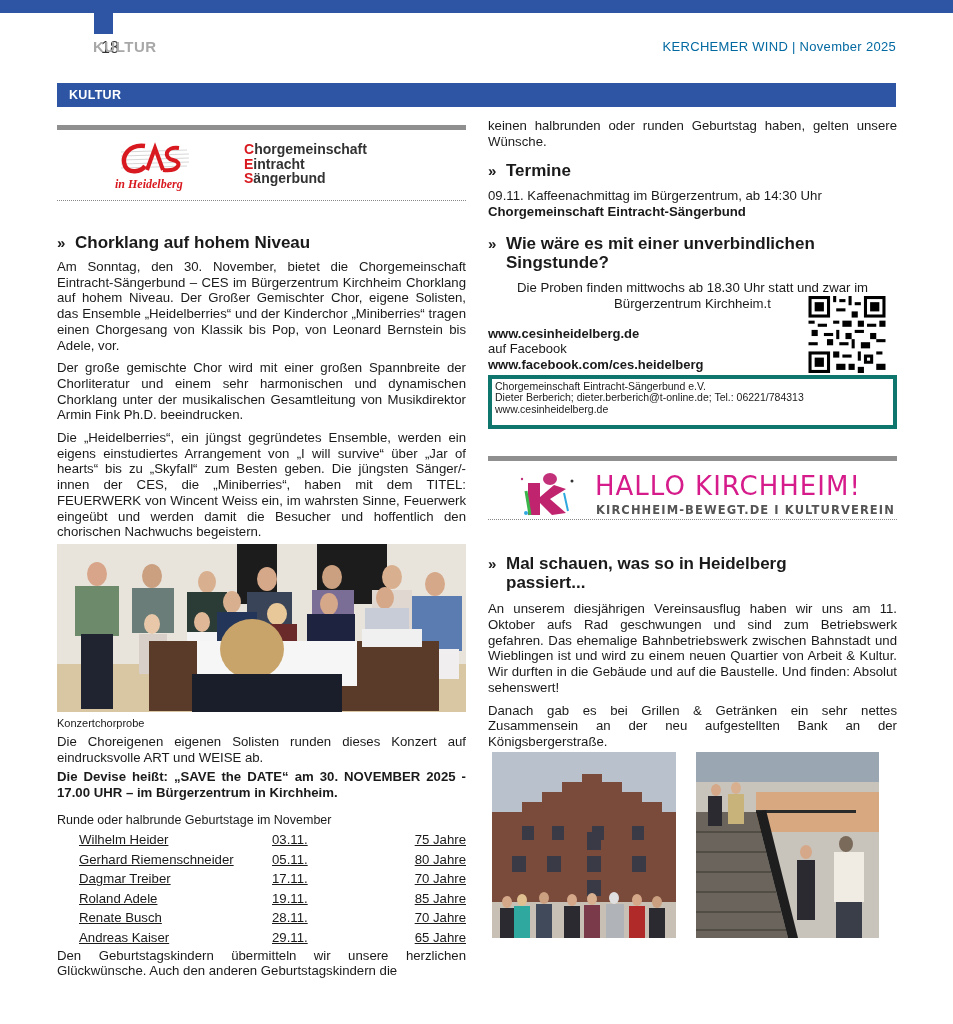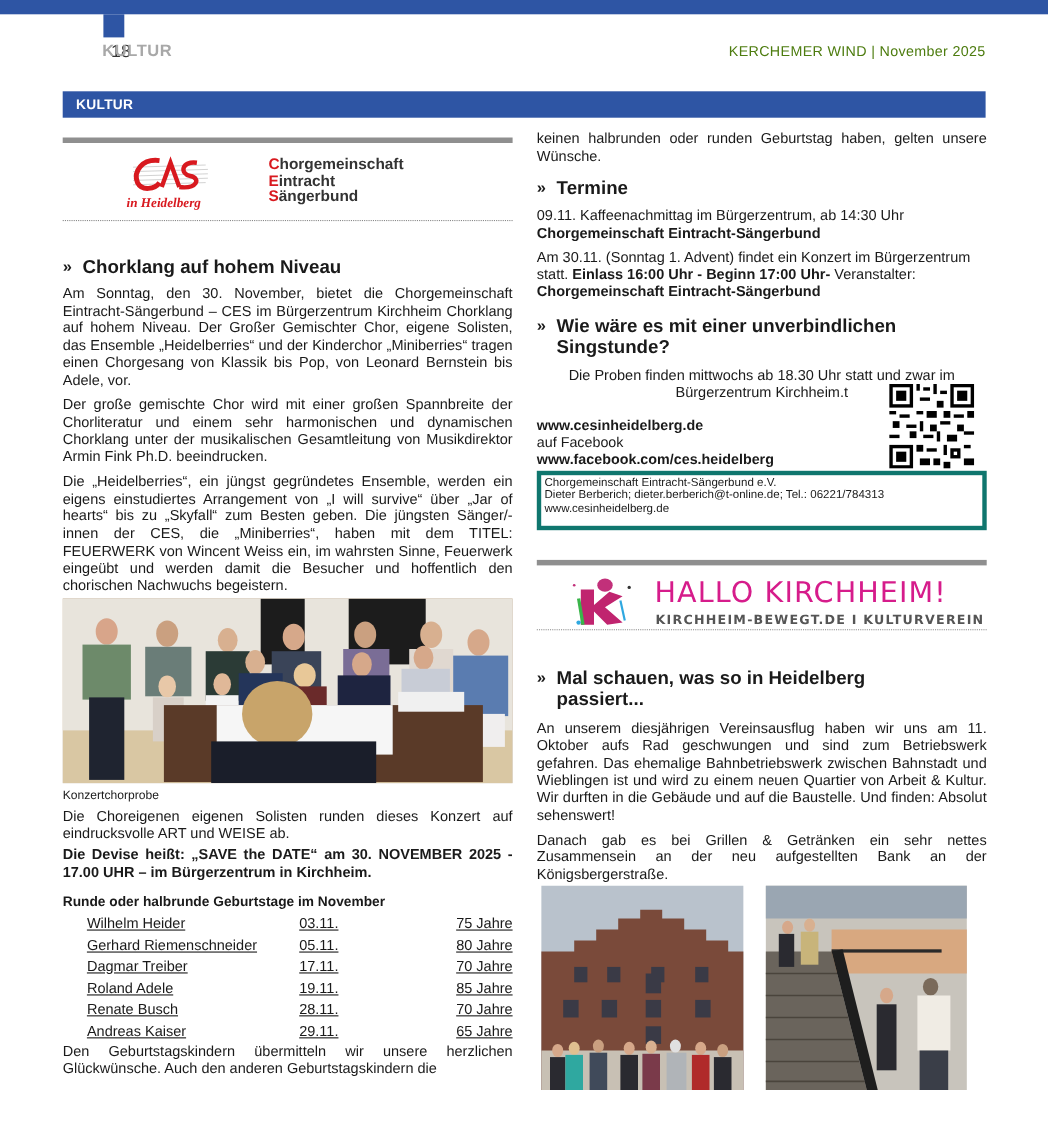--- a/index.html
+++ b/index.html
@@ -5,21 +5,21 @@
   * { box-sizing: border-box; margin: 0; padding: 0; }
   html, body { width: 953px; height: 1024px; background: #fff; overflow: hidden; }
   body { font-family: "Liberation Sans", sans-serif; color: #1a1a1a; position: relative; }
 
   .top-bar { position: absolute; left: 0; top: 0; width: 953px; height: 13px; background: #2e55a4; }
   .top-tab { position: absolute; left: 94px; top: 13px; width: 19px; height: 21px; background: #2e55a4; }
 
   .running-head { position: absolute; top: 38px; left: 57px; right: 57px; height: 18px; }
   .page-num { position: absolute; left: 0; top: 1px; font-size: 16px; color: #333; margin-left: 44px; }
   .section-name { position: absolute; left: 36px; top: 0; font-size: 15px; font-weight: bold; color: #a8a8a8; letter-spacing: 0.5px; }
-  .pub-line { position: absolute; right: 0; top: 1px; font-size: 13px; color: #4d7c0f; letter-spacing: 0.3px; }
+  .pub-line { position: absolute; right: 0; top: 1px; font-size: 13px; color: #0369a1; letter-spacing: 0.3px; }
 
   .section-banner { position: absolute; left: 57px; top: 83px; width: 839px; height: 24px; background: #2e55a4; }
   .section-banner span { position: absolute; left: 12px; top: 5px; color: #fff; font-weight: bold; font-size: 12.5px; letter-spacing: 0.3px; }
 
   .col { position: absolute; top: 118px; width: 409px; }
   .col-left { left: 57px; }
   .col-right { left: 488px; }
 
   .gray-rule { height: 5px; background: #8f8f8f; }
   .dot-rule { border-top: 1px dotted #888; height: 0; }
@@ -140,21 +140,21 @@
       <rect x="140" y="97" width="160" height="45" fill="#f6f6f6"></rect>
       <rect x="305" y="85" width="60" height="18" fill="#f0f0f0"></rect>
       <ellipse cx="195" cy="105" rx="32" ry="30" fill="#c8a46a"></ellipse>
       <rect x="135" y="130" width="150" height="38" fill="#1a1e2a"></rect>
     </svg>
   </div>
   <p style="font-size:11px; margin-top:5px; margin-bottom:5px;">Konzertchorprobe</p>
   <p class="body" style="margin-bottom:4px;">Die Choreigenen eigenen Solisten runden dieses Konzert auf eindrucksvolle ART und WEISE ab.</p>
   <p class="body" style="font-weight:bold;">Die Devise heißt: „SAVE the DATE“ am 30. NOVEMBER 2025 - 17.00 UHR – im Bürgerzentrum in Kirchheim.</p>
 
-  <p style="font-size:12.5px; font-weight:bold; margin-top:12px; margin-bottom:3px;">Runde oder halbrunde Geburtstage im November</p>
+  <p style="font-size:12.5px; font-weight:normal; margin-top:12px; margin-bottom:3px;">Runde oder halbrunde Geburtstage im November</p>
   <table class="bday">
     <tbody>
       <tr>
           <td class="name">Wilhelm Heider</td>
           <td class="date">03.11.</td>
           <td class="age">75 Jahre</td>
         </tr>
       <tr>
           <td class="name">Gerhard Riemenschneider</td>
           <td class="date">05.11.</td>
@@ -187,26 +187,20 @@
 
 <div class="col col-right">
   <p class="body">keinen halbrunden oder runden Geburtstag haben, gelten unsere Wünsche.</p>
 
   <h2 class="arrow-head" style="margin-top:12px; margin-bottom:8px;">
     <span class="arr">»</span>
     <span>Termine</span>
   </h2>
   <p class="body" style="margin-bottom:6px; text-align:left;">
     <span>09.11. Kaffeenachmittag im Bürgerzentrum, ab 14:30 Uhr</span><br>
-    <b>Chorgemeinschaft Eintracht-Sängerbund</b>
-  </p>
-  <p class="body" style="text-align:left;">
-    <span>Am 30.11. (Sonntag 1. Advent) findet ein Konzert im Bürgerzentrum statt.</span>
-    <b>Einlass 16:00 Uhr - Beginn 17:00 Uhr-</b>
-    <span>Veranstalter:</span>
     <b>Chorgemeinschaft Eintracht-Sängerbund</b>
   </p>
 
   <h2 class="arrow-head" style="margin-top:14px; margin-bottom:8px;">
     <span class="arr">»</span>
     <span>Wie wäre es mit einer unverbindlichen Singstunde?</span>
   </h2>
   <div style="position:relative; height:95px;">
     <p class="body" style="text-align:center; width:409px;">Die Proben finden mittwochs ab 18.30 Uhr statt und zwar im Bürgerzentrum Kirchheim.t</p>
     <svg class="qr" style="top:16px; right:0;" viewBox="0 0 25 25">

